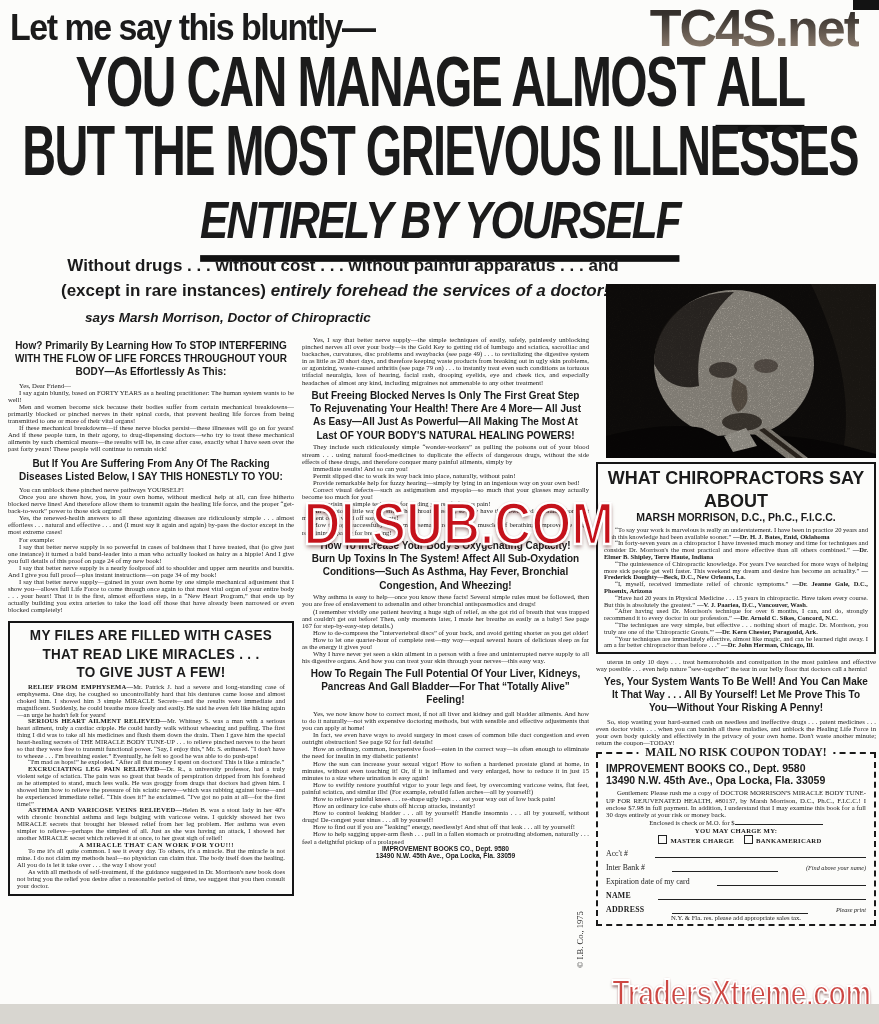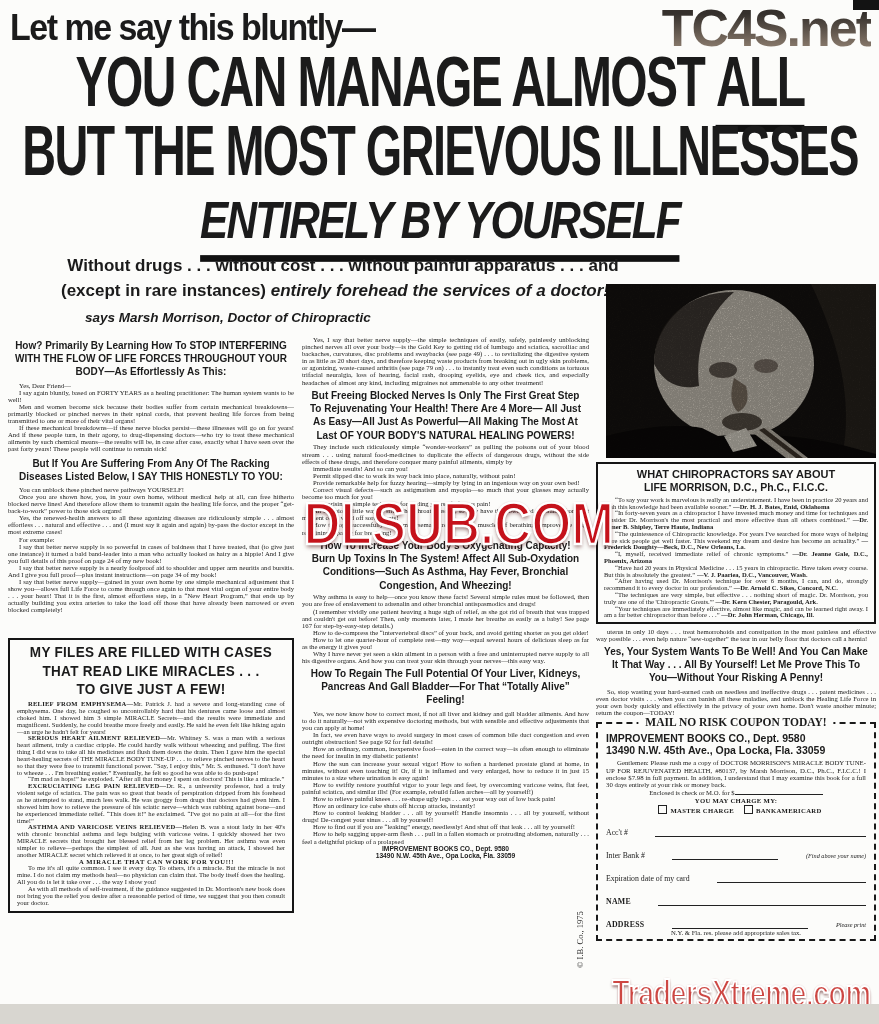--- a/index.html
+++ b/index.html
@@ -17,21 +17,21 @@
   .u-thick3{display:inline-block;border-bottom:6px solid #111;padding-bottom:4px;}
   .subhead{position:absolute;left:0;width:670px;text-align:center;font-family:"Liberation Sans",sans-serif;
            font-weight:bold;font-size:17px;}
   .sub1{top:256px;padding-left:8px;}
   .sub2{top:281px;}
   .sub2 .it{font-style:italic;}
   .byline{position:absolute;top:310px;left:85px;font-family:"Liberation Sans",sans-serif;
           font-weight:bold;font-style:italic;font-size:13.5px;}
   
   .corner-bar{position:absolute;top:0;right:0;width:26px;height:10px;background:#131313;}
-  .wm-top{position:absolute;top:4px;right:8px;font-family:"Liberation Sans",sans-serif;font-weight:bold;
+  .wm-top{position:absolute;top:4px;right:20px;font-family:"Liberation Sans",sans-serif;font-weight:bold;
           font-size:52px;letter-spacing:-2px;background:linear-gradient(180deg,#35302c 20%,#8a7b6d 90%);
           -webkit-background-clip:text;background-clip:text;color:transparent;
           text-shadow:0 0 0 rgba(0,0,0,0);line-height:0.95;}
   .advert{position:absolute;top:14px;right:10px;font-family:"Liberation Sans",sans-serif;font-weight:bold;
           font-size:10px;letter-spacing:3px;color:#101010;border-bottom:2px solid #101010;padding-bottom:1px;}
   .wm-mid{position:absolute;left:296px;top:490px;width:296px;text-align:center;
           font-family:"Liberation Sans",sans-serif;font-weight:bold;font-size:54px;color:#c5121b;
           -webkit-text-stroke:2.5px #ffffff;letter-spacing:0;
           text-shadow:0 3px 4px rgba(70,0,0,.55),0 0 2px #7d0d12;
           transform:scale(0.95,1.08);transform-origin:center top;z-index:6;}
@@ -44,46 +44,46 @@
          transform:rotate(-90deg);transform-origin:0 0;}
   
   .col{position:absolute;text-align:justify;}
   .col p{margin:0;font-size:6.7px;line-height:1.06;text-indent:11px;}
   .col-left{left:8px;top:336px;width:286px;}
   .col-mid{left:302px;top:336px;width:287px;}
   .col-right{left:596px;top:284px;width:280px;}
   .colhead{font-family:"Liberation Sans",sans-serif;font-weight:bold;font-size:10px;line-height:1.22;
            text-align:center;margin:5px 6px 4px;transform:scaleY(1.08);text-indent:0;}
   
-  .mbox{border:2px solid #151515;margin-top:24px;padding:5px 7px 4px;}
+  .mbox{border:2px solid #151515;margin-top:7px;padding:5px 7px 4px;}
   .mbox p{font-size:6.6px;line-height:1.04;}
   .box-title{font-family:"Liberation Sans",sans-serif;font-weight:bold;font-size:13.5px;line-height:1.3;
              text-align:center;white-space:pre-line;letter-spacing:.3px;margin-bottom:4px;transform:scaleY(1.05);}
   .box-sub{text-align:center;font-weight:bold;font-size:8.6px;letter-spacing:.6px;margin:3px 0 2px;text-indent:0;}
   .case b{letter-spacing:.2px;}
   
   .photo{width:270px;height:174px;margin-left:10px;display:block;}
   .qbox{border:2px solid #151515;margin-top:4px;padding:4px 6px 3px;}
-  .qb-t1{font-family:"Liberation Sans",sans-serif;font-weight:bold;font-size:11px;text-align:center;
+  .qb-t1{font-family:"Liberation Sans",sans-serif;font-weight:bold;font-size:18px;text-align:center;
          line-height:1.2;transform:scaleY(1.05);}
   .qb-t2{font-family:"Liberation Sans",sans-serif;font-weight:bold;font-size:10.5px;text-align:center;
          line-height:1.2;margin-bottom:3px;transform:scaleY(1.05);}
   .qbox p{font-size:6.55px;line-height:1.04;}
   .qbox p b{white-space:normal;}
   
   .coupon{position:relative;border:2px dashed #1a1a1a;margin-top:6px;padding:8px 8px 3px;text-align:left;}
   .coupon-title{position:absolute;top:-8px;left:50%;transform:translateX(-50%);background:#fcfcfa;
                 padding:0 7px;font-family:Liberation Serif, serif;font-weight:bold;font-size:11.5px;
                 white-space:nowrap;}
   .c-co{font-family:"Liberation Sans",sans-serif;font-weight:bold;font-size:10.5px;line-height:1.15;text-indent:0 !important;text-align:left;}
   .coupon .body{font-size:6.8px;line-height:1.08;text-align:justify;margin-top:3px;}
   .c-center{text-align:center;font-size:7.8px;margin-top:3px;text-indent:0 !important;}
   .c-caps{font-weight:bold;letter-spacing:.3px;}
   .cb{display:inline-block;width:7px;height:7px;border:1px solid #222;vertical-align:-1px;margin:0 3px 0 8px;}
-  .crow{display:flex;align-items:flex-end;margin-top:14px;font-size:7.8px;gap:24px;}
+  .crow{display:flex;align-items:flex-end;margin-top:5px;font-size:7.8px;gap:24px;}
   .crow .lbl{white-space:nowrap;margin-right:3px;}
   .crow .line{flex:1;border-bottom:1px solid #222;height:8px;}
   .crow .note{font-size:6.2px;font-style:italic;margin-left:4px;text-align:right;line-height:1.1;white-space:nowrap;}
   .c-tax{text-align:center;font-size:6.3px;margin-top:30px;text-indent:0 !important;}
   .mid-foot{font-family:"Liberation Sans",sans-serif;font-weight:bold;font-size:10px;text-align:center;
             line-height:1.2;margin-top:6px;text-indent:0 !important;}
 </style>
 </head>
 <body>
 
@@ -201,21 +201,21 @@
       <ellipse cx="136" cy="138" rx="20" ry="9" fill="#3c332b" opacity="0.8"></ellipse>
       <path d="M0,174 L0,152 C40,142 72,140 96,144 L112,152 C152,148 202,152 240,162 L270,170 L270,174 Z" fill="#0c0a09"></path>
       <path d="M118,152 L140,144 L151,162 L127,168 Z" fill="#e8e2d6"></path>
       <path d="M146,148 L162,143 L202,174 L180,174 Z" fill="#c9c2b4"></path>
       <path d="M153,146 L158,144 L197,174 L190,174 Z" fill="#443a30"></path>
       <rect width="270" height="174" filter="url(#grain)" opacity="0.4"></rect>
     </svg>
 
     <div class="qbox">
       <div class="qb-t1">WHAT CHIROPRACTORS SAY ABOUT</div>
-      <div class="qb-t2">LIFE MORRISON, D.C., Ph.C., F.I.C.C.</div>
+      <div class="qb-t2">MARSH MORRISON, D.C., Ph.C., F.I.C.C.</div>
       <div>
 
       <p class="t"><span>“To say your work is marvelous is really an understatement. I have been in practice 20 years and wish this knowledge had been available sooner.”</span> <b>—Dr. H. J. Bates, Enid, Oklahoma</b></p>
           <p class="t"><span>“In forty-seven years as a chiropractor I have invested much money and time for techniques and consider Dr. Morrison's the most practical and more effective than all others combined.”</span> <b>—Dr. Elmer B. Shipley, Terre Haute, Indiana</b></p>
           <p class="t"><span>“The quintessence of Chiropractic knowledge. For years I've searched for more ways of helping more sick people get well faster. This weekend my dream and desire has become an actuality.”</span> <b>—Frederick Doughty—Beck, D.C., New Orleans, La.</b></p>
           <p class="t"><span>“I, myself, received immediate relief of chronic symptoms.”</span> <b>—Dr. Jeanne Gale, D.C., Phoenix, Arizona</b></p>
           <p class="t"><span>“Have had 20 years in Physical Medicine . . . 15 years in chiropractic. Have taken every course. But this is absolutely the greatest.”</span> <b>—V. J. Paariea, D.C., Vancouver, Wash.</b></p>
           <p class="t"><span>“After having used Dr. Morrison's technique for over 6 months, I can, and do, strongly recommend it to every doctor in our profession.”</span> <b>—Dr. Arnold C. Sikes, Concord, N.C.</b></p>
           <p class="t"><span>“The techniques are very simple, but effective . . . nothing short of magic. Dr. Morrison, you truly are one of the 'Chiropractic Greats.'”</span> <b>—Dr. Kern Chester, Paragould, Ark.</b></p>
           <p class="t"><span>“Your techniques are immediately effective, almost like magic, and can be learned right away. I am a far better chiropractor than before . . .”</span> <b>—Dr. John Herman, Chicago, Ill.</b></p>

